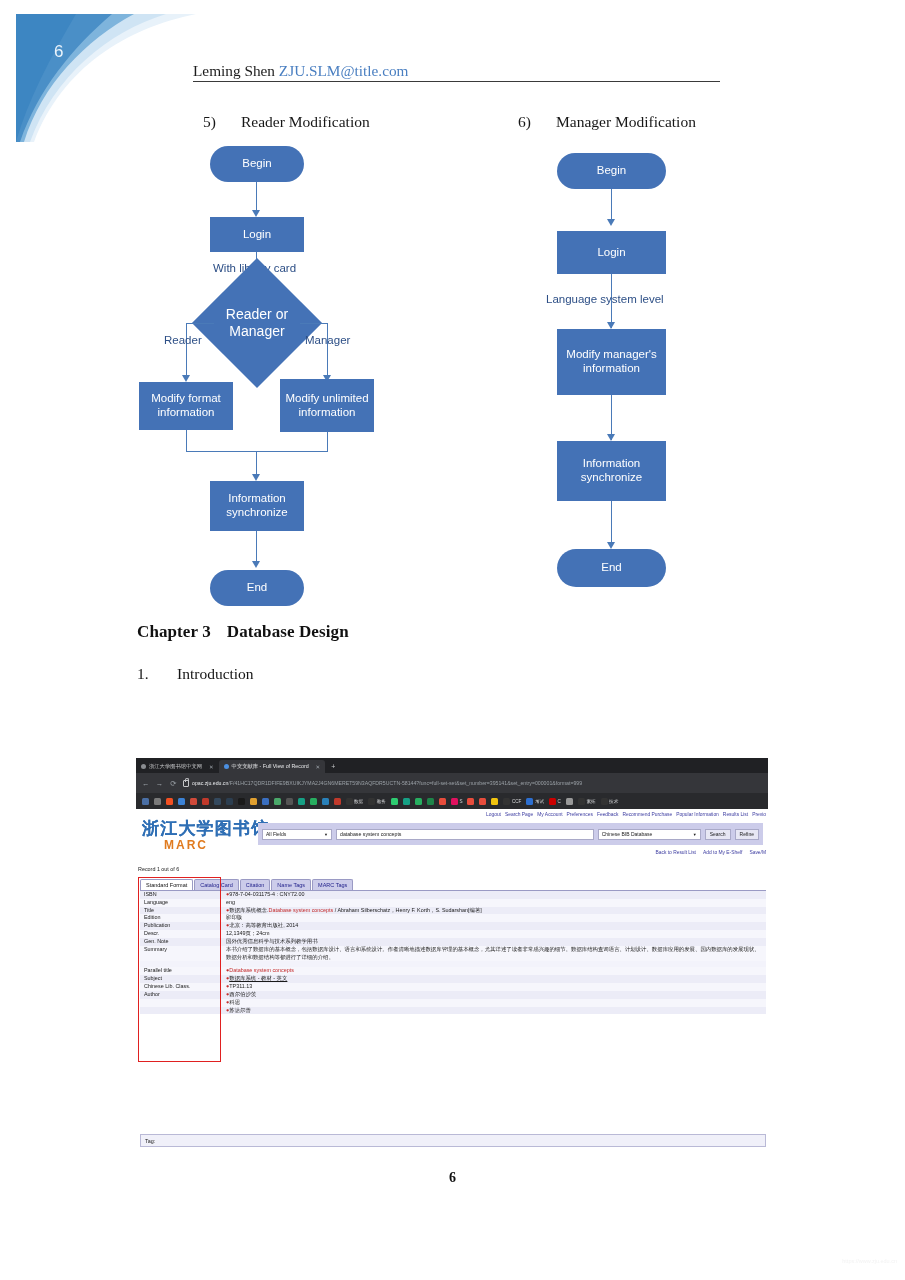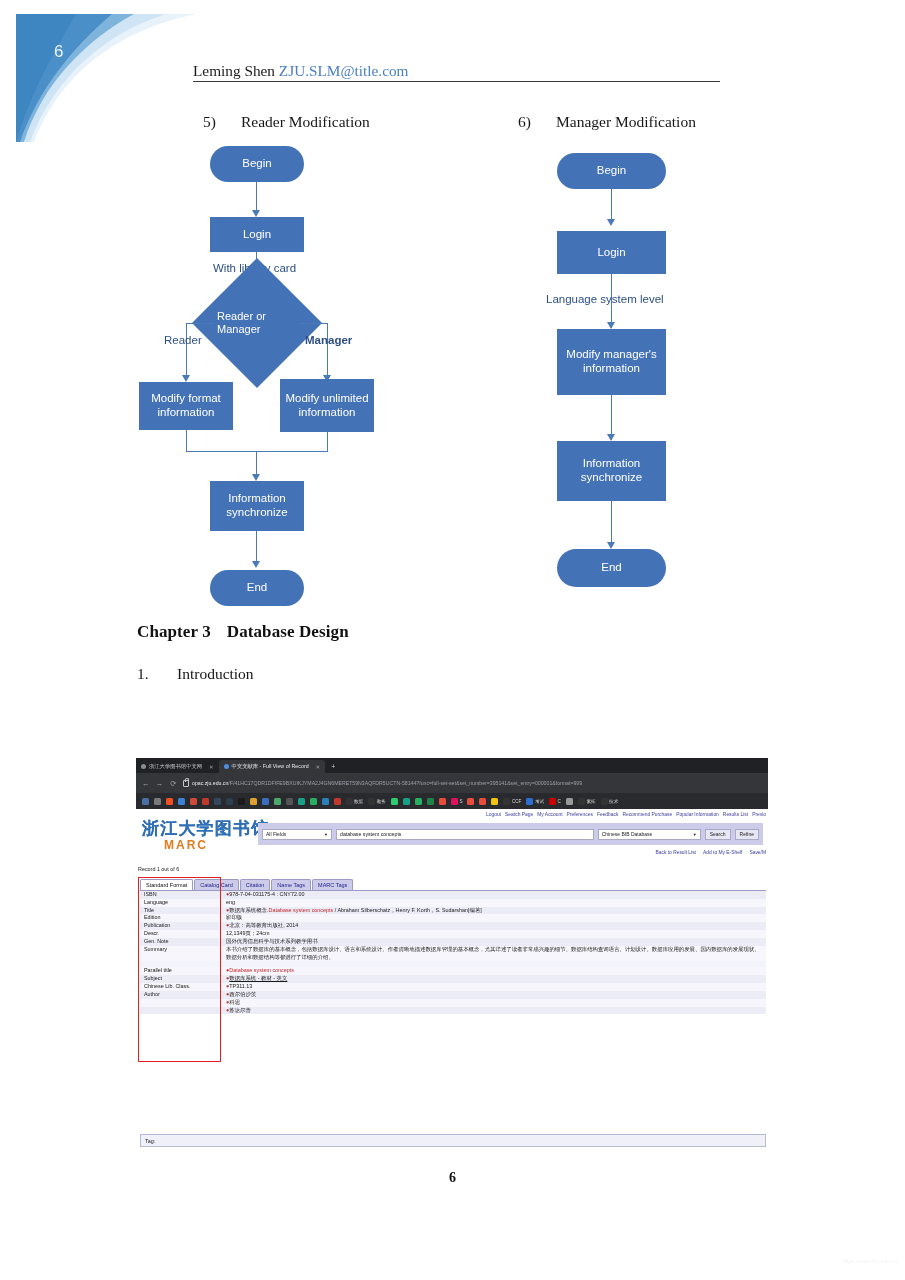--- a/index.html
+++ b/index.html
@@ -54,21 +54,21 @@
   .node.term{border-radius:22px;}
   .node.rect{border-radius:0;}
   .diamond{
     position:absolute;
     width:92px;height:92px;
     background:#4472b6;
     transform:rotate(45deg);
   }
   .diamond-label{
     position:absolute;color:#fff;font-family:"Liberation Sans",sans-serif;
-    font-size:11px;text-align:left;line-height:1.2;
+    font-size:14px;text-align:center;line-height:1.2;
     display:flex;align-items:center;justify-content:center;
   }
   .edge-label{
     position:absolute;color:#2d4f86;
     font-family:"Liberation Sans",sans-serif;font-size:11.5px;
     white-space:nowrap;
   }
   .conn{position:absolute;background:#4a7ab8;}
   .vline{width:1.4px;}
   .hline{height:1.4px;}
@@ -267,21 +267,21 @@
     <div class="diamond" style="left:211px;top:277px;"></div>
     <div class="diamond-label" style="left:217px;top:303px;width:80px;height:40px;">Reader or Manager</div>
 
     <div class="conn hline" style="left:186px;top:323px;width:28px;"></div>
     <div class="conn vline" style="left:186px;top:323px;height:54px;"></div>
     <div class="edge-label" style="left:164px;top:334px;">Reader</div>
     <div class="arrow-d" style="left:182px;top:375px;"></div>
 
     <div class="conn hline" style="left:300px;top:323px;width:28px;"></div>
     <div class="conn vline" style="left:327px;top:323px;height:54px;"></div>
-    <div class="edge-label" style="left:305px;top:334px;font-weight:bold;">Manager</div>
+    <div class="edge-label" style="left:305px;top:334px;">Manager</div>
     <div class="arrow-d" style="left:323px;top:375px;"></div>
 
     <div class="node rect" style="left:139px;top:382px;width:94px;height:48px;padding:0 4px;">Modify format information</div>
     <div class="node rect" style="left:280px;top:379px;width:94px;height:53px;padding:0 4px;">Modify unlimited information</div>
 
     <div class="conn vline" style="left:186px;top:430px;height:22px;"></div>
     <div class="conn vline" style="left:327px;top:432px;height:20px;"></div>
     <div class="conn hline" style="left:186px;top:451px;width:142px;"></div>
     <div class="conn vline" style="left:256px;top:451px;height:26px;"></div>
     <div class="arrow-d" style="left:252px;top:474px;"></div>

